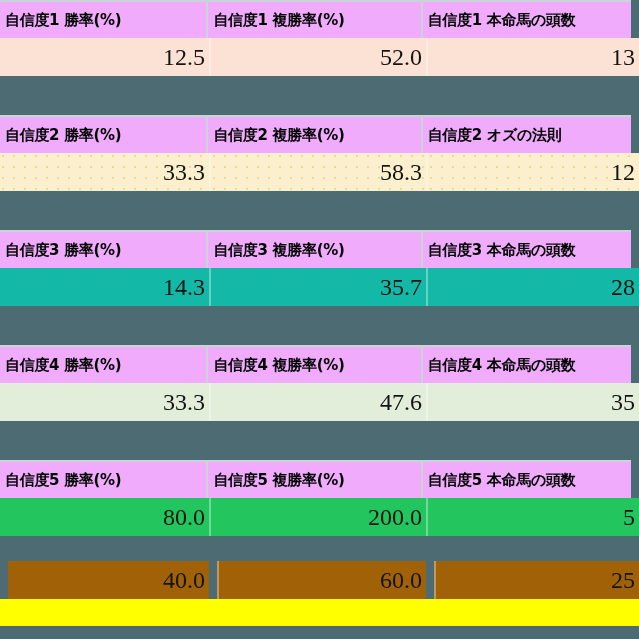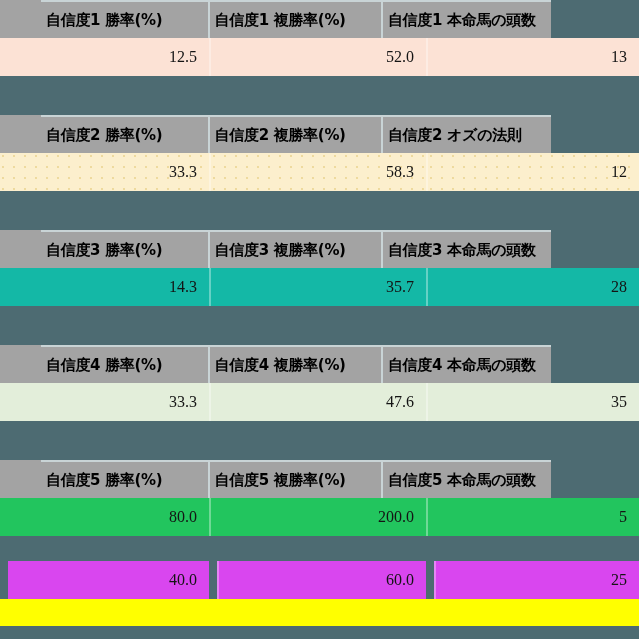--- a/index.html
+++ b/index.html
@@ -18,25 +18,24 @@
     height: 639px;
     position: relative;
     background: #4d6b72;
   }
   .block {
     position: relative;
     width: 639px;
   }
   .hdr-row {
     display: flex;
-    width: 551px;
+    width: 631px;
     height: 38px;
-    background: #a3a3a3;
-    box-sizing: border-box;
-    padding-left: 41px;
+    background: #f0abfc;
+    box-sizing: border-box;
   }
   .val-row {
     display: flex;
     width: 639px;
     height: 38px;
     box-sizing: border-box;
   }
   .gap-row {
     width: 639px;
     height: 39px;
@@ -64,34 +63,34 @@
     border-left: 2px solid #c9d4d6;
     border-top: 2px solid #c9d4d6;
     justify-content: flex-start;
     letter-spacing: -0.3px;
   }
   .hdr-cell.first { border-left: none; }
 
   .val-cell {
     color: #141414;
     font-family: "Liberation Serif", "DejaVu Serif", serif;
-    font-size: 16px;
-    padding-right: 12px;
+    font-size: 24px;
+    padding-right: 4px;
     justify-content: flex-end;
     border-left: 2px solid rgba(255,255,255,0.35);
   }
   .val-cell.first { border-left: none; }
 
   
   .tint-peach .val-cell { background: #fce2d5; }
   .tint-cream .val-cell { background: #fcefcd; }
   .tint-blue  .val-cell { background: #14b8a6; }
   .tint-green .val-cell { background: #e3eeda; }
   .tint-gray  .val-cell { background: #22c55e; }
-  .tint-yellow .val-cell { background: #d946ef; margin-left: 8px; }
+  .tint-yellow .val-cell { background: #a16207; margin-left: 8px; }
 
   .tint-cream .val-cell {
     background-image:
       radial-gradient(circle at 3px 3px, rgba(226,200,120,0.55) 0.8px, transparent 1px);
     background-size: 11px 11px;
     background-color: #fcefcd;
   }
 
   .gap-small { height: 25px; background: #4d6b72; }
   .gap-bottom { height: 27px; background: #ffff00; }

